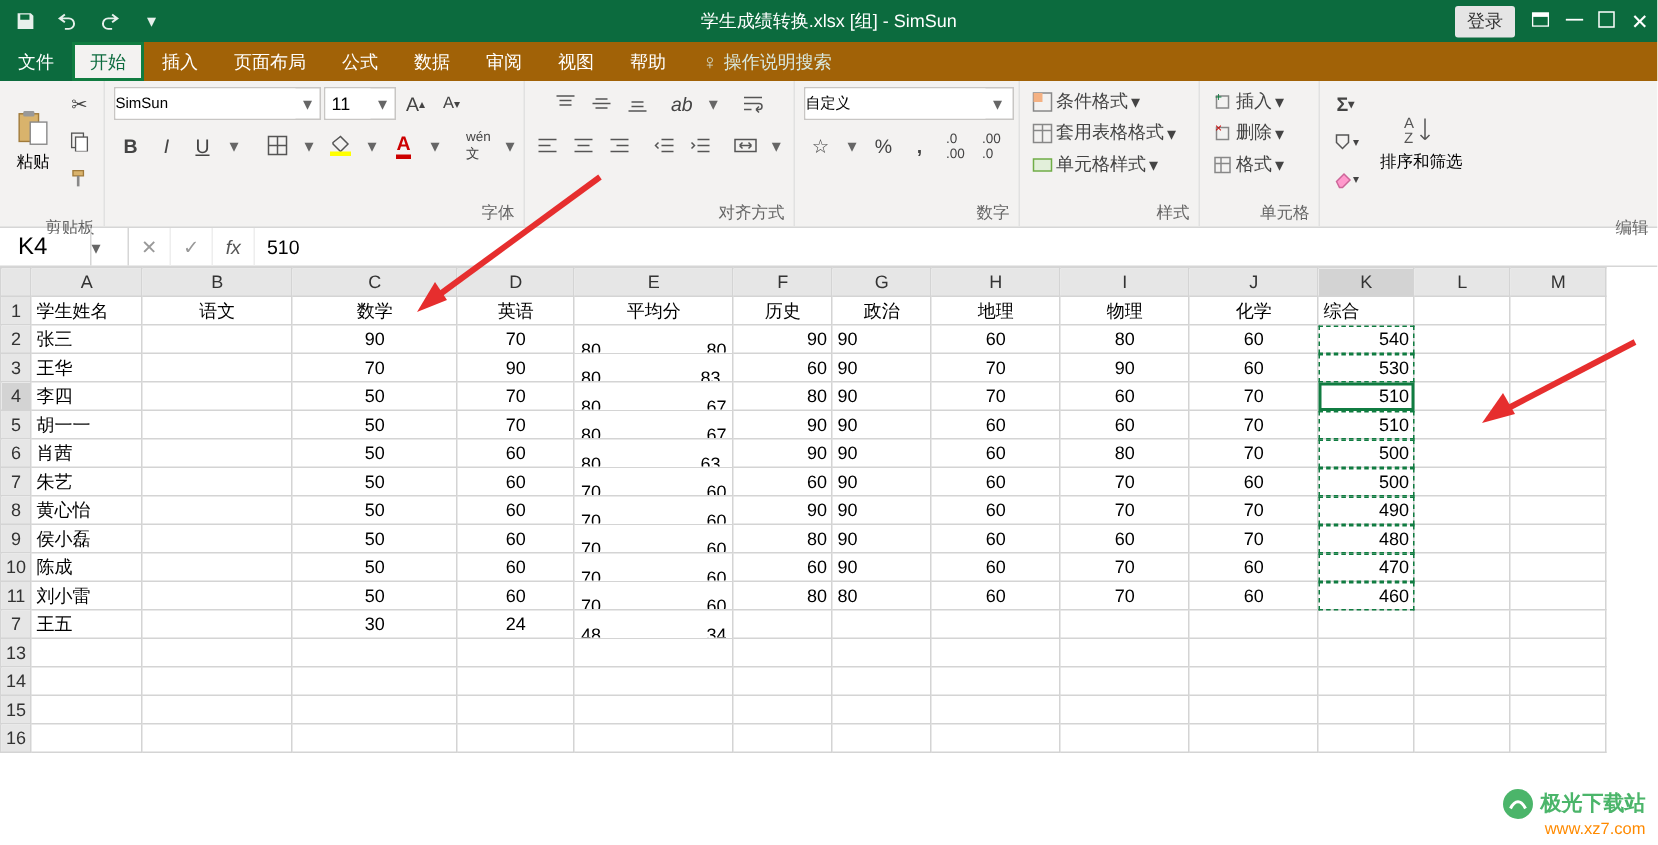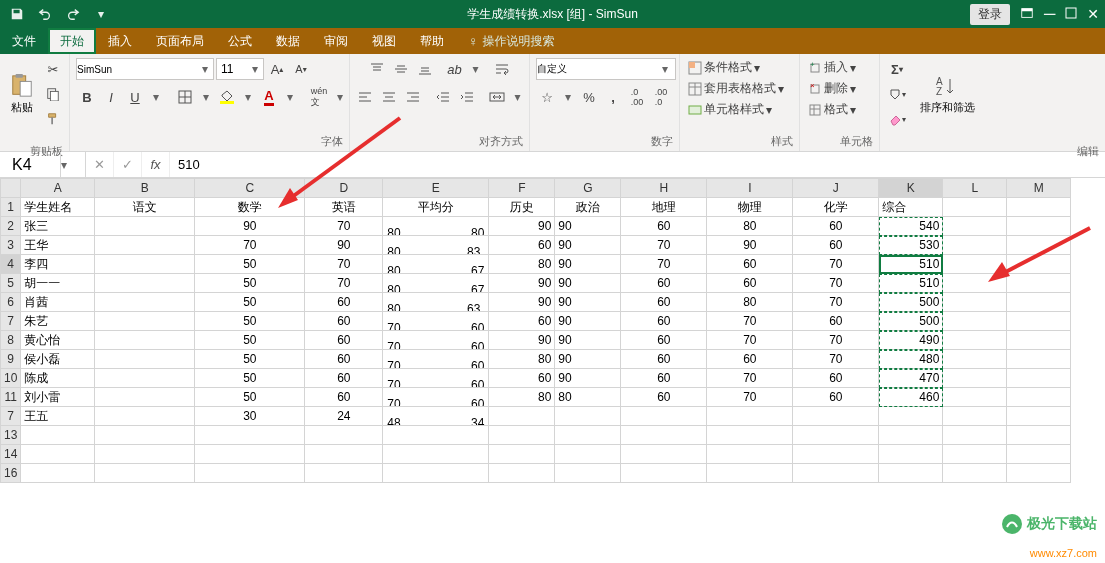--- a/index.html
+++ b/index.html
@@ -63,21 +63,21 @@
   .ants { outline:1.5px dashed #107c41; outline-offset:-1px; }
   
   .active { outline:2px solid #107c41; outline-offset:-2px; }
 
   
   .arrow { position:absolute; pointer-events:none; }
   .arrowline { stroke:#e62e2e; stroke-width:4; fill:none; }
   .arrowhead { fill:#e62e2e; }
 
   
-  .watermark { position:absolute; right:8px; bottom:4px; font-size:12px; color:#4bb56a; display:flex; flex-direction:column; align-items:flex-end; gap:12px; }
+  .watermark { position:absolute; right:8px; bottom:4px; font-size:12px; color:#4bb56a; display:flex; flex-direction:column; align-items:flex-end; gap:0px; }
   .watermark .logo { display:flex; align-items:center; gap:4px; font-size:14px; font-weight:bold; }
   .watermark .url { color:#ff8a00; font-size:11px; }
 </style>
 </head>
 <body>
 
 <div class="titlebar">
   <div class="qat">
     <div class="ic">
         <svg width="14" height="14" viewBox="0 0 16 16">
@@ -720,20 +720,36 @@
           <td class="cell "></td>
           <td class="cell "></td>
           <td class="cell "></td>
           <td class="cell "></td>
           <td class="cell "></td>
           <td class="cell "></td>
           <td class="cell "></td>
           <td class="cell "></td>
         </tr>
         <tr>
+          <td class="rh">15</td>
+          <td class="cell "></td>
+          <td class="cell "></td>
+          <td class="cell "></td>
+          <td class="cell "></td>
+          <td class="cell "></td>
+          <td class="cell "></td>
+          <td class="cell "></td>
+          <td class="cell "></td>
+          <td class="cell "></td>
+          <td class="cell "></td>
+          <td class="cell "></td>
+          <td class="cell "></td>
+          <td class="cell "></td>
+        </tr>
+        <tr>
           <td class="rh">16</td>
           <td class="cell "></td>
           <td class="cell "></td>
           <td class="cell "></td>
           <td class="cell "></td>
           <td class="cell "></td>
           <td class="cell "></td>
           <td class="cell "></td>
           <td class="cell "></td>
           <td class="cell "></td>

